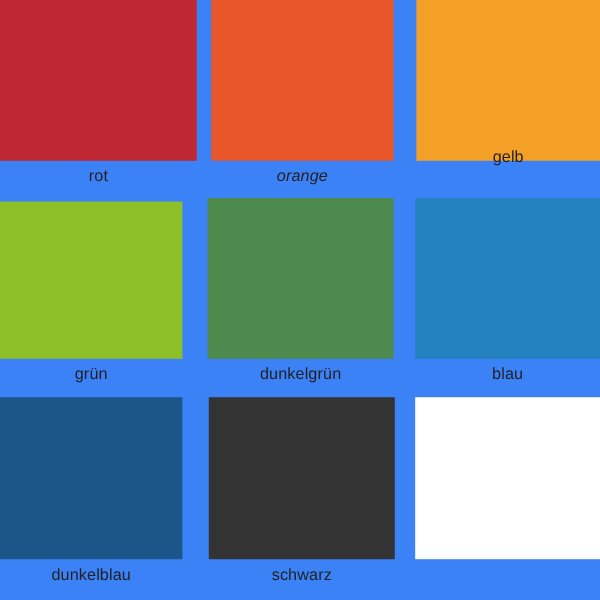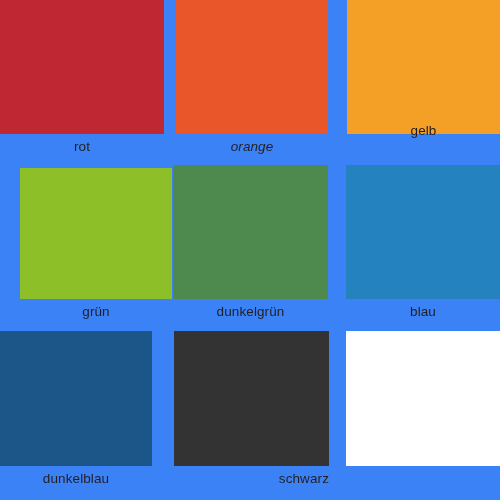--- a/index.html
+++ b/index.html
@@ -59,36 +59,36 @@
       <div class="caption" style="top: 140px; color: rgb(35, 31, 32);">rot</div>
     </div>
     <div class="swatch-cell" style="left: 176px; top: 0px; width: 152px; height: 500px;">
       <div class="chip" style="top: 0px; height: 134px; background: rgb(232, 86, 42);"></div>
       <div class="caption" style="top: 140px; color: rgb(35, 31, 32); font-style: italic;">orange</div>
     </div>
     <div class="swatch-cell" style="left: 347px; top: 0px; width: 153px; height: 500px;">
       <div class="chip" style="top: 0px; height: 134px; background: rgb(244, 160, 38);"></div>
       <div class="caption" style="top: 124px; color: rgb(35, 31, 32);">gelb</div>
     </div>
-    <div class="swatch-cell" style="left: 0px; top: 0px; width: 152px; height: 498px; margin-left: 20px;">
+    <div class="swatch-cell" style="left: 0px; top: 0px; width: 152px; height: 498px;">
       <div class="chip" style="top: 168px; height: 131px; background: rgb(141, 192, 40);"></div>
       <div class="caption" style="top: 305px; color: rgb(35, 31, 32);">grün</div>
     </div>
     <div class="swatch-cell" style="left: 173px; top: 0px; width: 155px; height: 384px;">
       <div class="chip" style="top: 165px; height: 134px; background: rgb(78, 138, 78);"></div>
       <div class="caption" style="top: 305px; color: rgb(35, 31, 32);">dunkelgrün</div>
     </div>
     <div class="swatch-cell" style="left: 0px; top: 0px; width: 152px; height: 500px;">
       <div class="chip" style="top: 331px; height: 135px; background: rgb(28, 86, 137);"></div>
       <div class="caption" style="top: 472px; color: rgb(35, 31, 32);">dunkelblau</div>
     </div>
     <div class="swatch-cell" style="left: 346px; top: 0px; width: 154px; height: 500px;">
       <div class="chip" style="top: 165px; height: 134px; background: rgb(36, 130, 191);"></div>
       <div class="caption" style="top: 305px; color: rgb(35, 31, 32);">blau</div>
     </div>
     <div class="swatch-cell" style="left: 174px; top: 0px; width: 155px; height: 500px;">
       <div class="chip" style="top: 331px; height: 135px; background: rgb(51, 51, 51);"></div>
-      <div class="caption" style="top: 472px; color: rgb(35, 31, 32); text-align: right;">schwarz</div>
+      <div class="caption" style="top: 472px; color: rgb(35, 31, 32);">schwarz</div>
     </div>
     <div class="swatch-cell" style="left: 346px; top: 0px; width: 154px; height: 500px;">
       <div class="chip chip-empty" style="top: 331px; height: 135px; background: rgb(255, 255, 255);"></div>
     </div>
   </div>
 
 </body></html>

